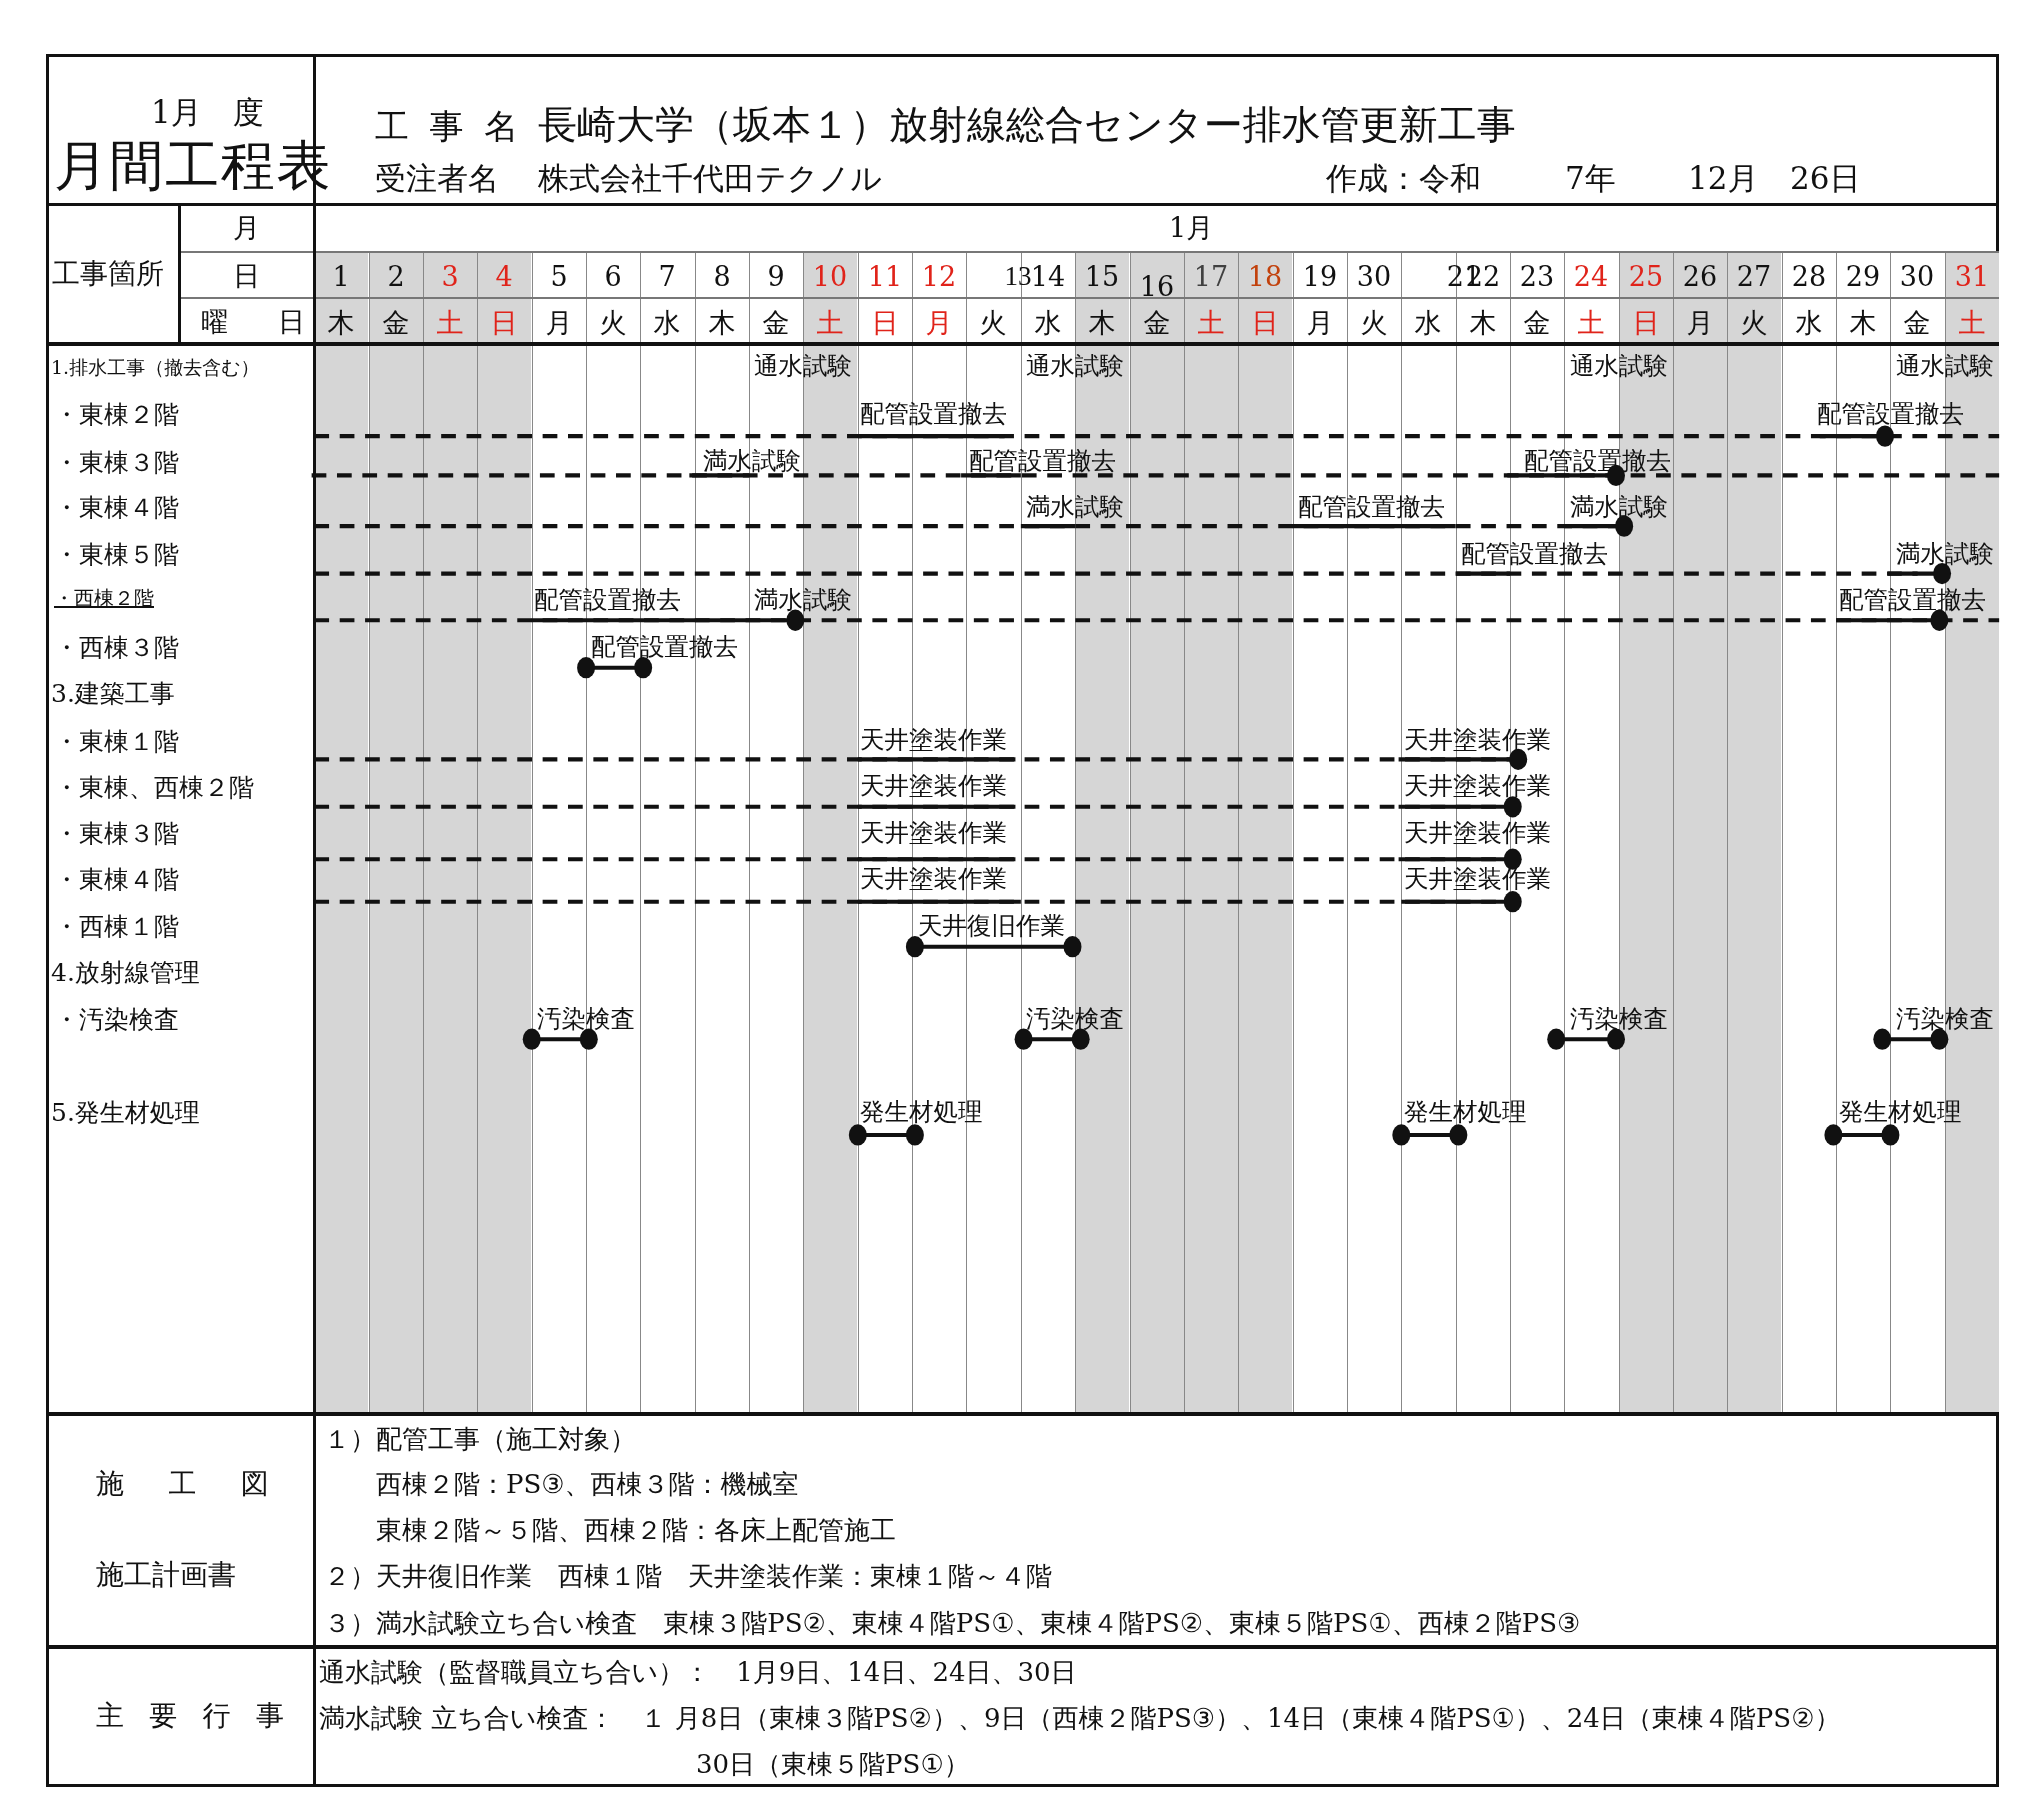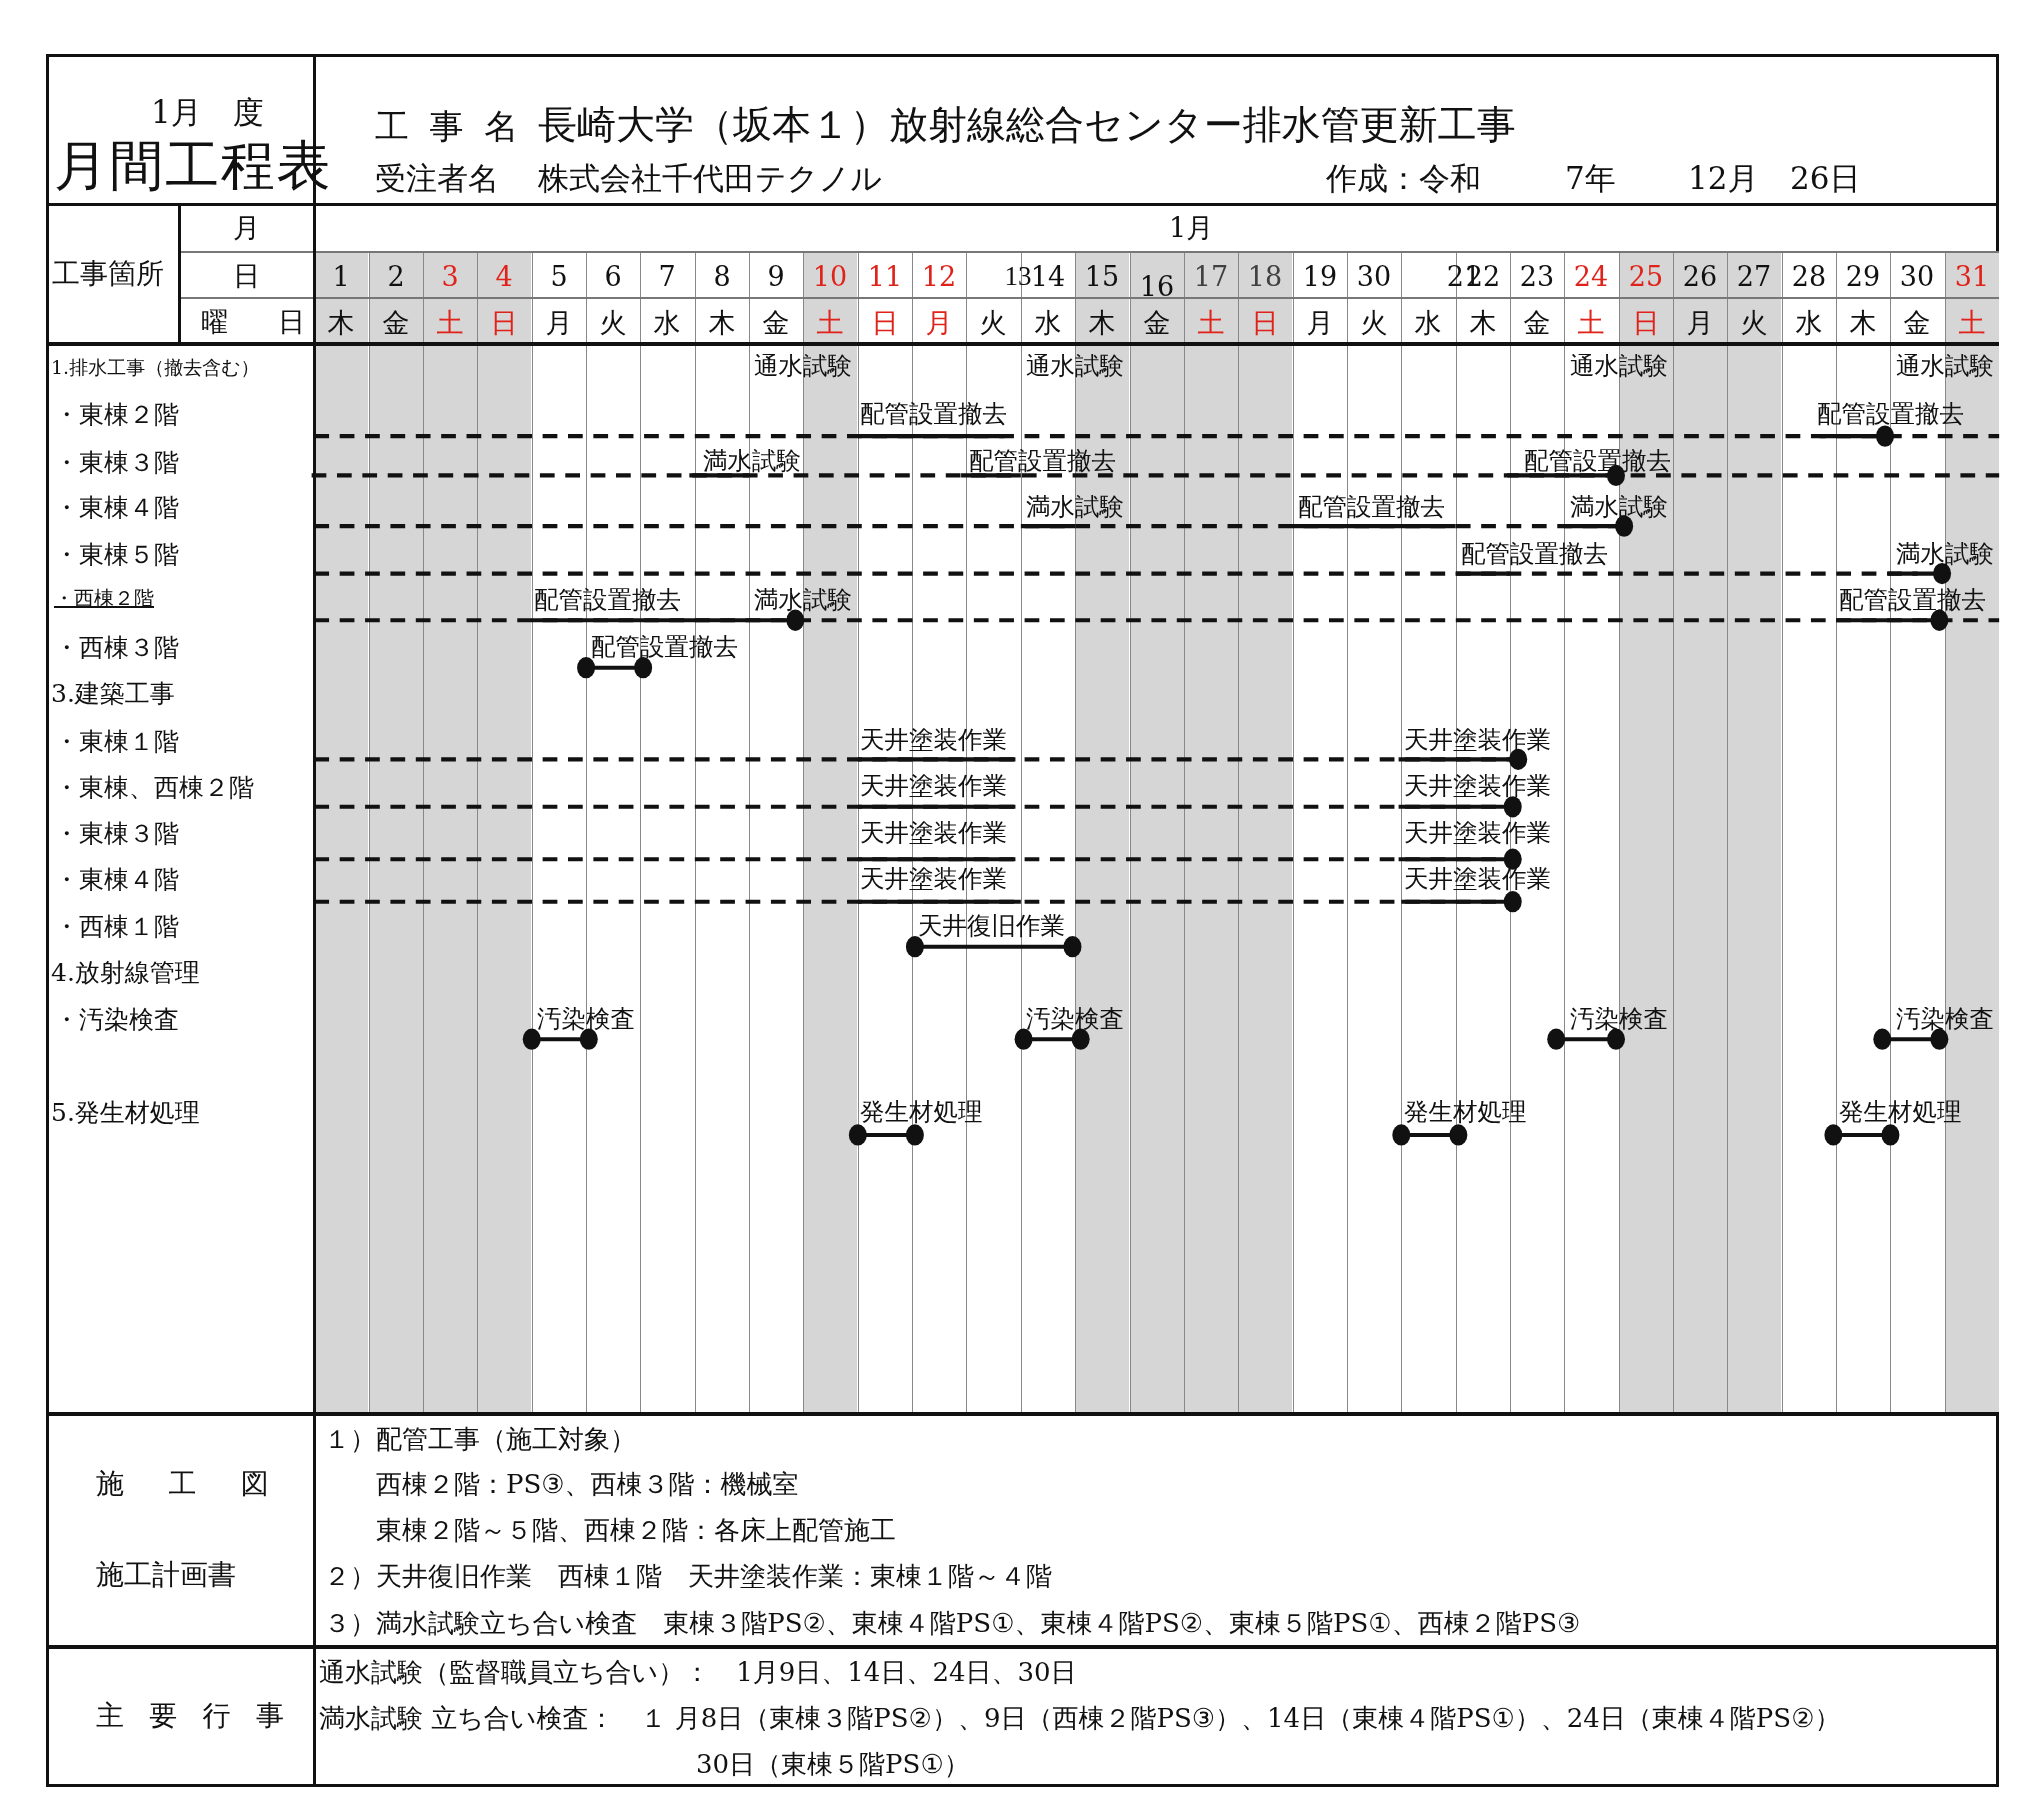--- a/index.html
+++ b/index.html
@@ -101,21 +101,21 @@
     <div class="daycell" style="left: 695px; top: 263px; width: 54px;">8</div>
     <div class="daycell" style="left: 749px; top: 263px; width: 54px;">9</div>
     <div class="daycell red" style="left: 803px; top: 263px; width: 54px; color: rgb(224, 35, 26);">10</div>
     <div class="daycell red" style="left: 858px; top: 263px; width: 54px; color: rgb(224, 35, 26);">11</div>
     <div class="daycell red" style="left: 912px; top: 263px; width: 54px; color: rgb(224, 35, 26);">12</div>
     <div class="daycell" style="left: 994px; top: 263px; width: 48px; font-family: Liberation Serif, serif;">13</div>
     <div class="daycell" style="left: 1021px; top: 263px; width: 54px;">14</div>
     <div class="daycell" style="left: 1075px; top: 263px; width: 54px;">15</div>
     <div class="daycell" style="left: 1130px; top: 263px; width: 54px; margin-top: 10px;">16</div>
     <div class="daycell red" style="left: 1184px; top: 263px; width: 54px; color: #404040;">17</div>
-    <div class="daycell red" style="left: 1238px; top: 263px; width: 54px; color: #404040;">18</div>
+    <div class="daycell red" style="left: 1238px; top: 263px; width: 54px; color: #c2410c;">18</div>
     <div class="daycell" style="left: 1293px; top: 263px; width: 54px;">19</div>
     <div class="daycell" style="left: 1347px; top: 263px; width: 54px;">30</div>
     <div class="daycell" style="left: 1401px; top: 263px; width: 54px; padding-left: 36px;">21</div>
     <div class="daycell" style="left: 1456px; top: 263px; width: 54px;">22</div>
     <div class="daycell" style="left: 1510px; top: 263px; width: 54px;">23</div>
     <div class="daycell red" style="left: 1564px; top: 263px; width: 54px; color: rgb(224, 35, 26);">24</div>
     <div class="daycell red" style="left: 1619px; top: 263px; width: 54px; color: rgb(224, 35, 26);">25</div>
     <div class="daycell" style="left: 1673px; top: 263px; width: 54px;">26</div>
     <div class="daycell" style="left: 1727px; top: 263px; width: 54px;">27</div>
     <div class="daycell" style="left: 1782px; top: 263px; width: 54px;">28</div>

